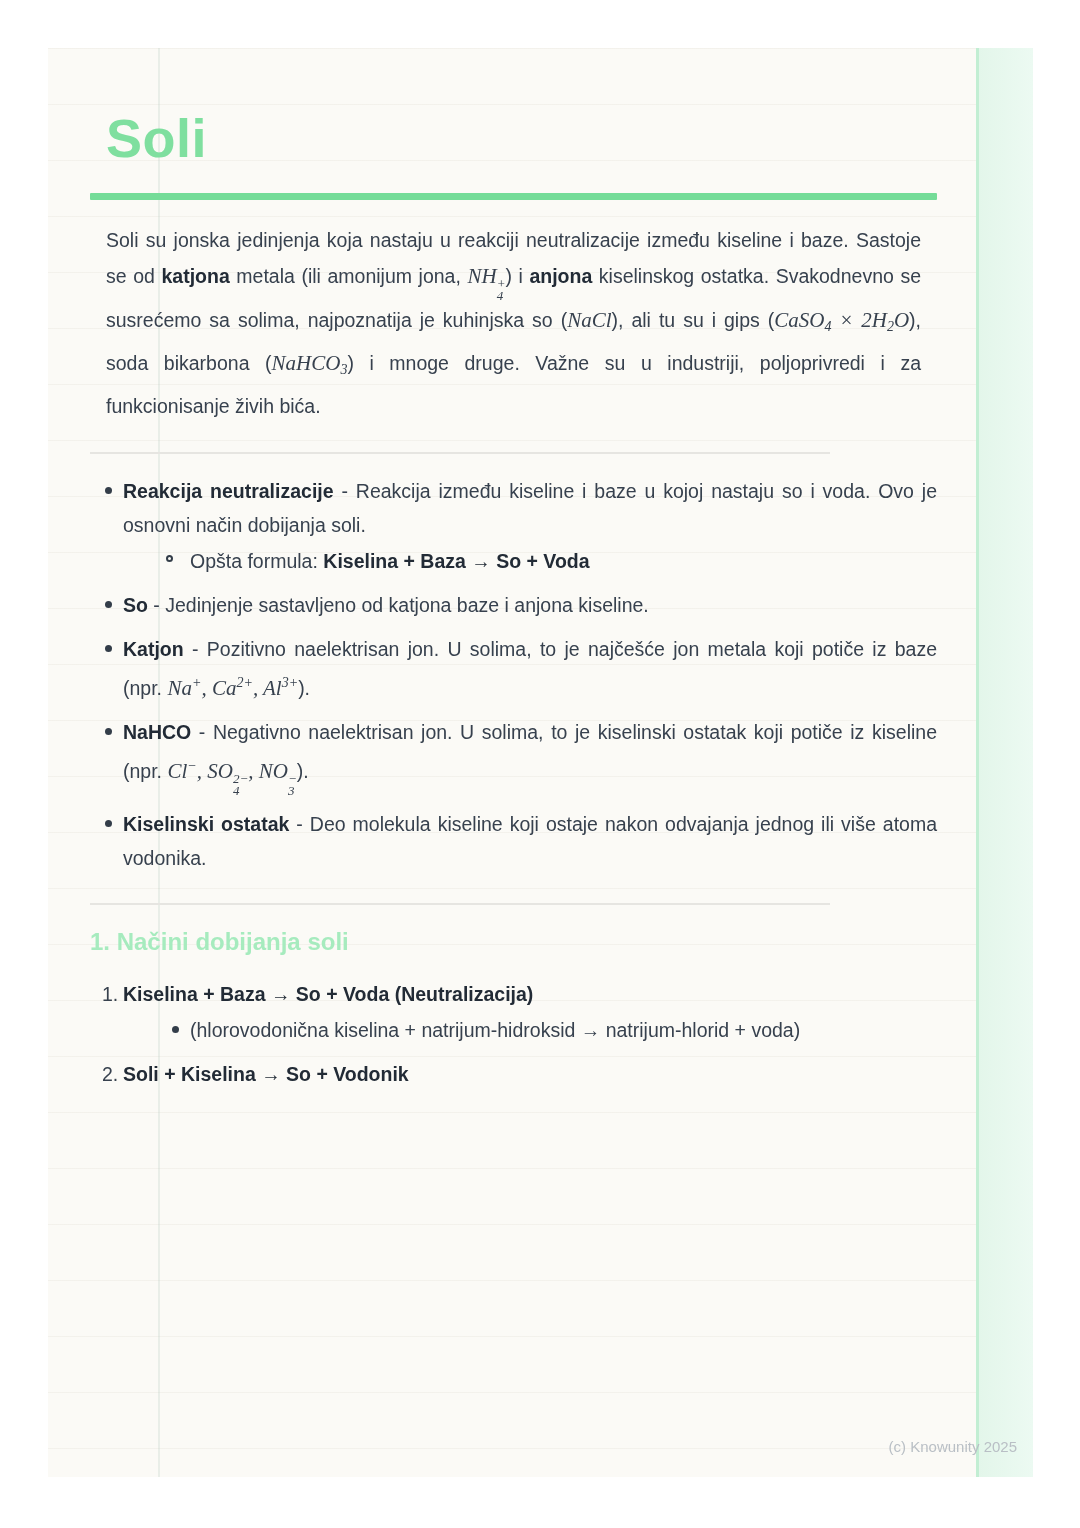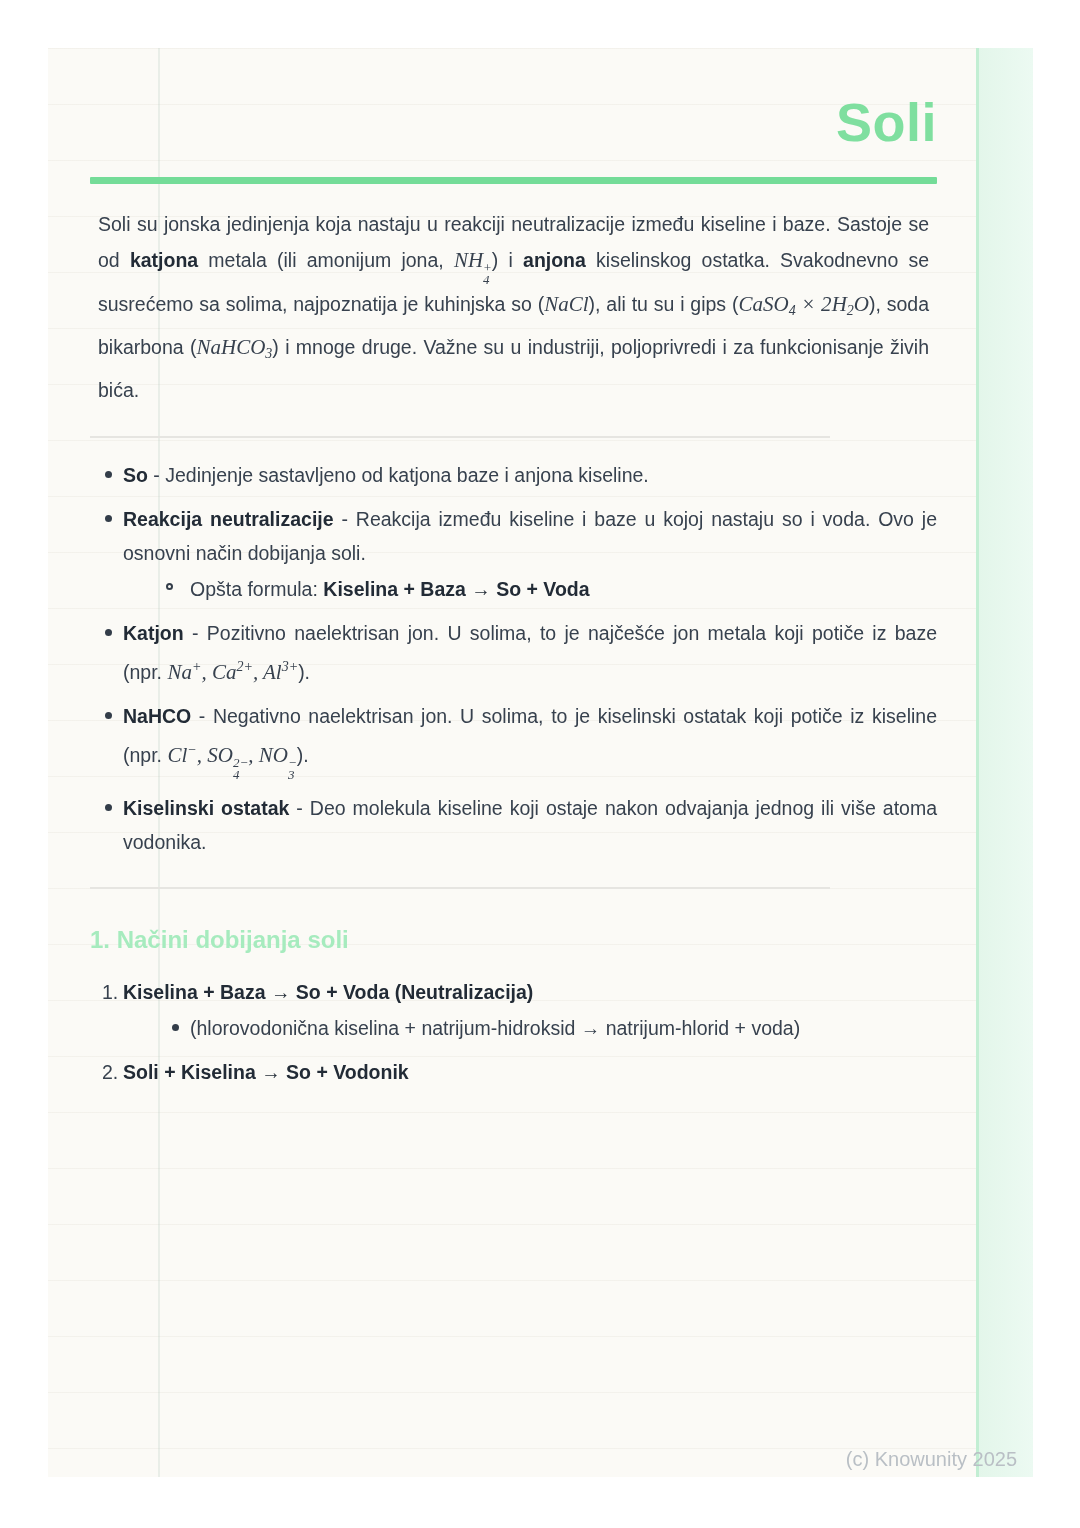--- a/index.html
+++ b/index.html
@@ -30,34 +30,34 @@
       repeating-linear-gradient(to bottom, rgba(190,186,168,0.13) 0px, rgba(190,186,168,0.13) 1px, transparent 1px, transparent 56px);
     overflow:hidden;
   }
   .strip{
     position:absolute;top:0;right:0;bottom:0;width:57px;
     background:linear-gradient(to right,#e3f6ea,#ecfaf2);
     border-left:3px solid var(--strip-edge);
   }
   .inner{position:relative;padding:46px 96px 0 42px;}
   h1.doc-title{
-    margin:0;font-size:54px;line-height:56px;font-weight:bold;
-    color:var(--accent-title);letter-spacing:0.5px;text-align:right;
+    margin:16px;font-size:54px;line-height:56px;font-weight:bold;
+    color:var(--accent-title);letter-spacing:0.5px;
   }
   .title-bar{height:7px;background:var(--accent-bar);margin-top:27px;border-radius:1px;}
   h2.sec{
     margin:34px 0 0;font-size:29px;line-height:40px;font-weight:bold;
     color:var(--accent-heading);
   }
   h3.subsec{
-    margin:36px 0 0;font-size:24px;line-height:30px;font-weight:bold;
+    margin:22px 0 0;font-size:24px;line-height:30px;font-weight:bold;
     color:var(--accent-heading);
   }
   p.para{
-    margin:22px 8px 0;font-size:19.5px;line-height:36px;text-align:justify;
+    margin:22px 16px 0;font-size:19.5px;line-height:36px;text-align:justify;
   }
   hr.divider{
     border:0;border-top:2px solid var(--divider);
     width:740px;margin:28px 0 0;
   }
   .list{margin:20px 0 0;font-size:19.5px;line-height:34px;}
   .sublist{margin:2px 0 6px;font-size:19.5px;line-height:34px;}
   .sublist{margin-left:34px;}
   .li{position:relative;padding-left:33px;margin-bottom:10px;text-align:justify;}
   .li:last-child{margin-bottom:0;}
@@ -73,44 +73,44 @@
   .b{font-weight:bold;color:var(--bold-text);}
   .m{font-family:"Liberation Serif","DejaVu Serif",serif;font-style:italic;font-size:21px;}
   .m.msub{font-size:14px;vertical-align:-4px;}
   .m.msup{font-size:14px;vertical-align:8px;}
   .stack{
     display:inline-flex;flex-direction:column;
     font-family:"Liberation Serif","DejaVu Serif",serif;font-style:italic;
     font-size:13px;line-height:12px;vertical-align:-5px;text-align:left;
   }
   .footer{
-    position:absolute;right:16px;bottom:6px;font-size:20px;
+    position:absolute;right:16px;bottom:22px;font-size:15px;
     color:var(--footer-text);z-index:5;
   }
 </style>
 </head>
 <body>
 
 <div class="canvas">
   <div class="page">
     <div class="strip"></div>
     <div class="inner">
       <h1 class="doc-title">Soli</h1>
       <div class="title-bar"></div>
       <div id="content">
           <p class="para"><span class="">Soli su jonska jedinjenja koja nastaju u reakciji neutralizacije između kiseline i baze. Sastoje se od </span><span class="b">katjona</span><span class=""> metala (ili amonijum jona, </span><span class="m">NH</span><span class="stack">
               <span>+</span>
               <span>4</span>
             </span><span class="">) i </span><span class="b">anjona</span><span class=""> kiselinskog ostatka. Svakodnevno se susrećemo sa solima, najpoznatija je kuhinjska so (</span><span class="m">NaCl</span><span class="">), ali tu su i gips (</span><span class="m">CaSO</span><span class="m msub">4</span><span class="m"> × 2</span><span class="m">H</span><span class="m msub">2</span><span class="m">O</span><span class="">), soda bikarbona (</span><span class="m">NaHCO</span><span class="m msub">3</span><span class="">) i mnoge druge. Važne su u industriji, poljoprivredi i za funkcionisanje živih bića.</span></p>
           <hr class="divider">
           <div class="list">
-            <div class="li"><span class="mk-disc"></span><span><span class="b">So</span><span class=""> - Jedinjenje sastavljeno od katjona baze i anjona kiseline.</span></span></div>
             <div class="li"><span class="mk-disc"></span><span><span class="b">Reakcija neutralizacije</span><span class=""> - Reakcija između kiseline i baze u kojoj nastaju so i voda. Ovo je osnovni način dobijanja soli.</span></span><div class="sublist">
                 <div class="li"><span class="mk-circle"></span><span><span class="">Opšta formula: </span><span class="b">Kiselina + Baza → So + Voda</span></span></div>
               </div></div>
+            <div class="li"><span class="mk-disc"></span><span><span class="b">So</span><span class=""> - Jedinjenje sastavljeno od katjona baze i anjona kiseline.</span></span></div>
             <div class="li"><span class="mk-disc"></span><span><span class="b">Katjon</span><span class=""> - Pozitivno naelektrisan jon. U solima, to je najčešće jon metala koji potiče iz baze (npr. </span><span class="m">Na</span><span class="m msup">+</span><span class="m">, </span><span class="m">Ca</span><span class="m msup">2+</span><span class="m">, </span><span class="m">Al</span><span class="m msup">3+</span><span class="">).</span></span></div>
             <div class="li"><span class="mk-disc"></span><span><span class="b">NaHCO</span><span class=""> - Negativno naelektrisan jon. U solima, to je kiselinski ostatak koji potiče iz kiseline (npr. </span><span class="m">Cl</span><span class="m msup">−</span><span class="m">, </span><span class="m">SO</span><span class="stack">
                   <span>2−</span>
                   <span>4</span>
                 </span><span class="m">, </span><span class="m">NO</span><span class="stack">
                   <span>−</span>
                   <span>3</span>
                 </span><span class="">).</span></span></div>
             <div class="li"><span class="mk-disc"></span><span><span class="b">Kiselinski ostatak</span><span class=""> - Deo molekula kiseline koji ostaje nakon odvajanja jednog ili više atoma vodonika.</span></span></div>
           </div>

